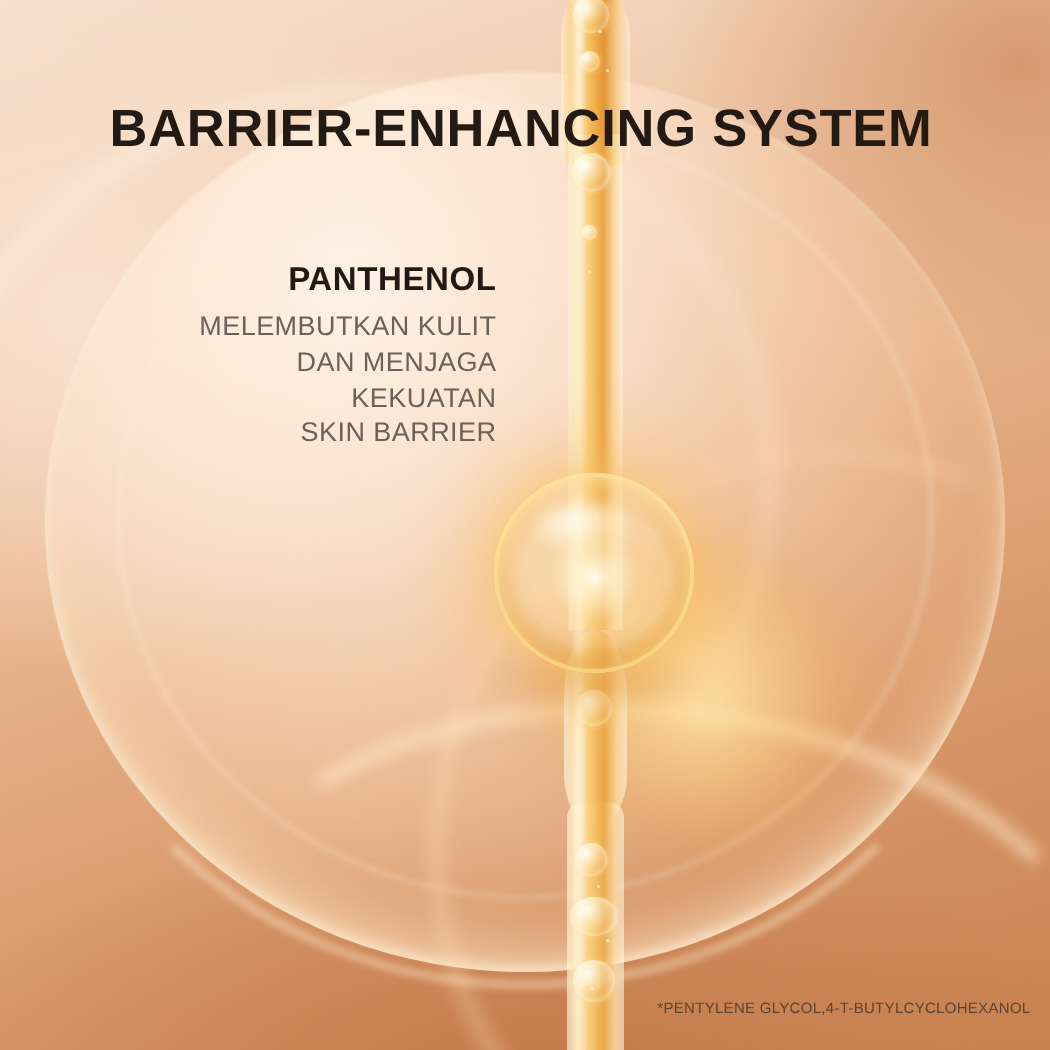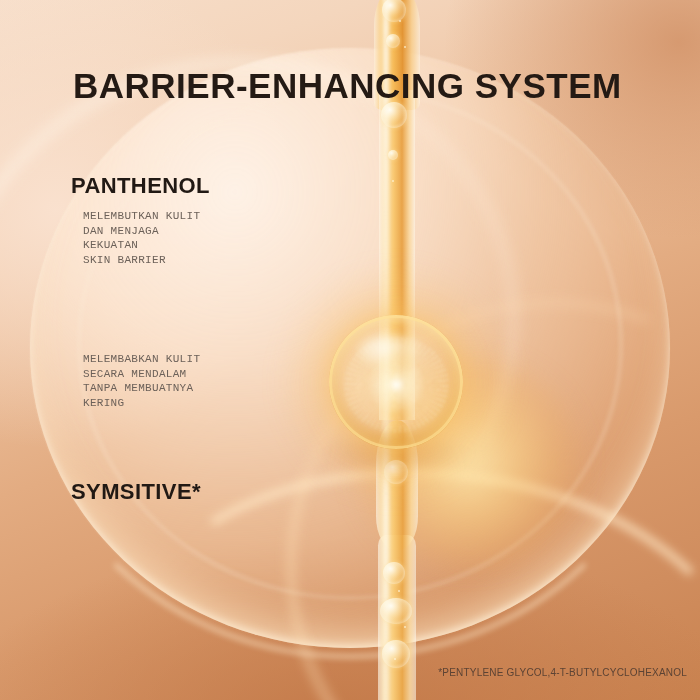--- a/index.html
+++ b/index.html
@@ -364,30 +364,29 @@
   }
   .block-title {
     font-size: 22px;
     font-weight: 700;
     letter-spacing: .4px;
     color: #211914;
     margin: 0 0 9px 0;
     line-height: 1.05;
   }
   .block-body {
-    font-size: 11px;
+    font-size: 18px;
     font-weight: 400;
     letter-spacing: .3px;
     line-height: 1.32;
     color: #6c6159;
-    margin: 12px;
+    margin: 0;
     white-space: pre-line;
-    font-family: Liberation Mono, monospace;
-  }
-  #block-panthenol  { top: 174px; }
+  }
+  #block-panthenol  { top: 174px; text-align: right; }
   #block-hyaluronate{ top: 340px; }
   #block-symsitive  { top: 480px; }
 
   .footnote {
     position: absolute;
     right: 13px;
     bottom: 22px;
     font-size: 10px;
     letter-spacing: .2px;
     color: #5c4334;
@@ -451,25 +450,20 @@
 
   <div class="block" id="block-panthenol">
     <h2 class="block-title">PANTHENOL</h2>
     <p class="block-body">MELEMBUTKAN KULIT
 DAN MENJAGA
 KEKUATAN
 SKIN BARRIER</p>
   </div>
 
   <div class="block" id="block-hyaluronate">
-    <p class="block-body">MELEMBABKAN KULIT
-SECARA MENDALAM
-TANPA MEMBUATNYA
-KERING</p>
   </div>
 
   <div class="block" id="block-symsitive">
-    <h2 class="block-title">SYMSITIVE*</h2>
   </div>
 
   <div class="footnote">*PENTYLENE GLYCOL,4-T-BUTYLCYCLOHEXANOL</div>
 
 </div>
 
 </body></html>

